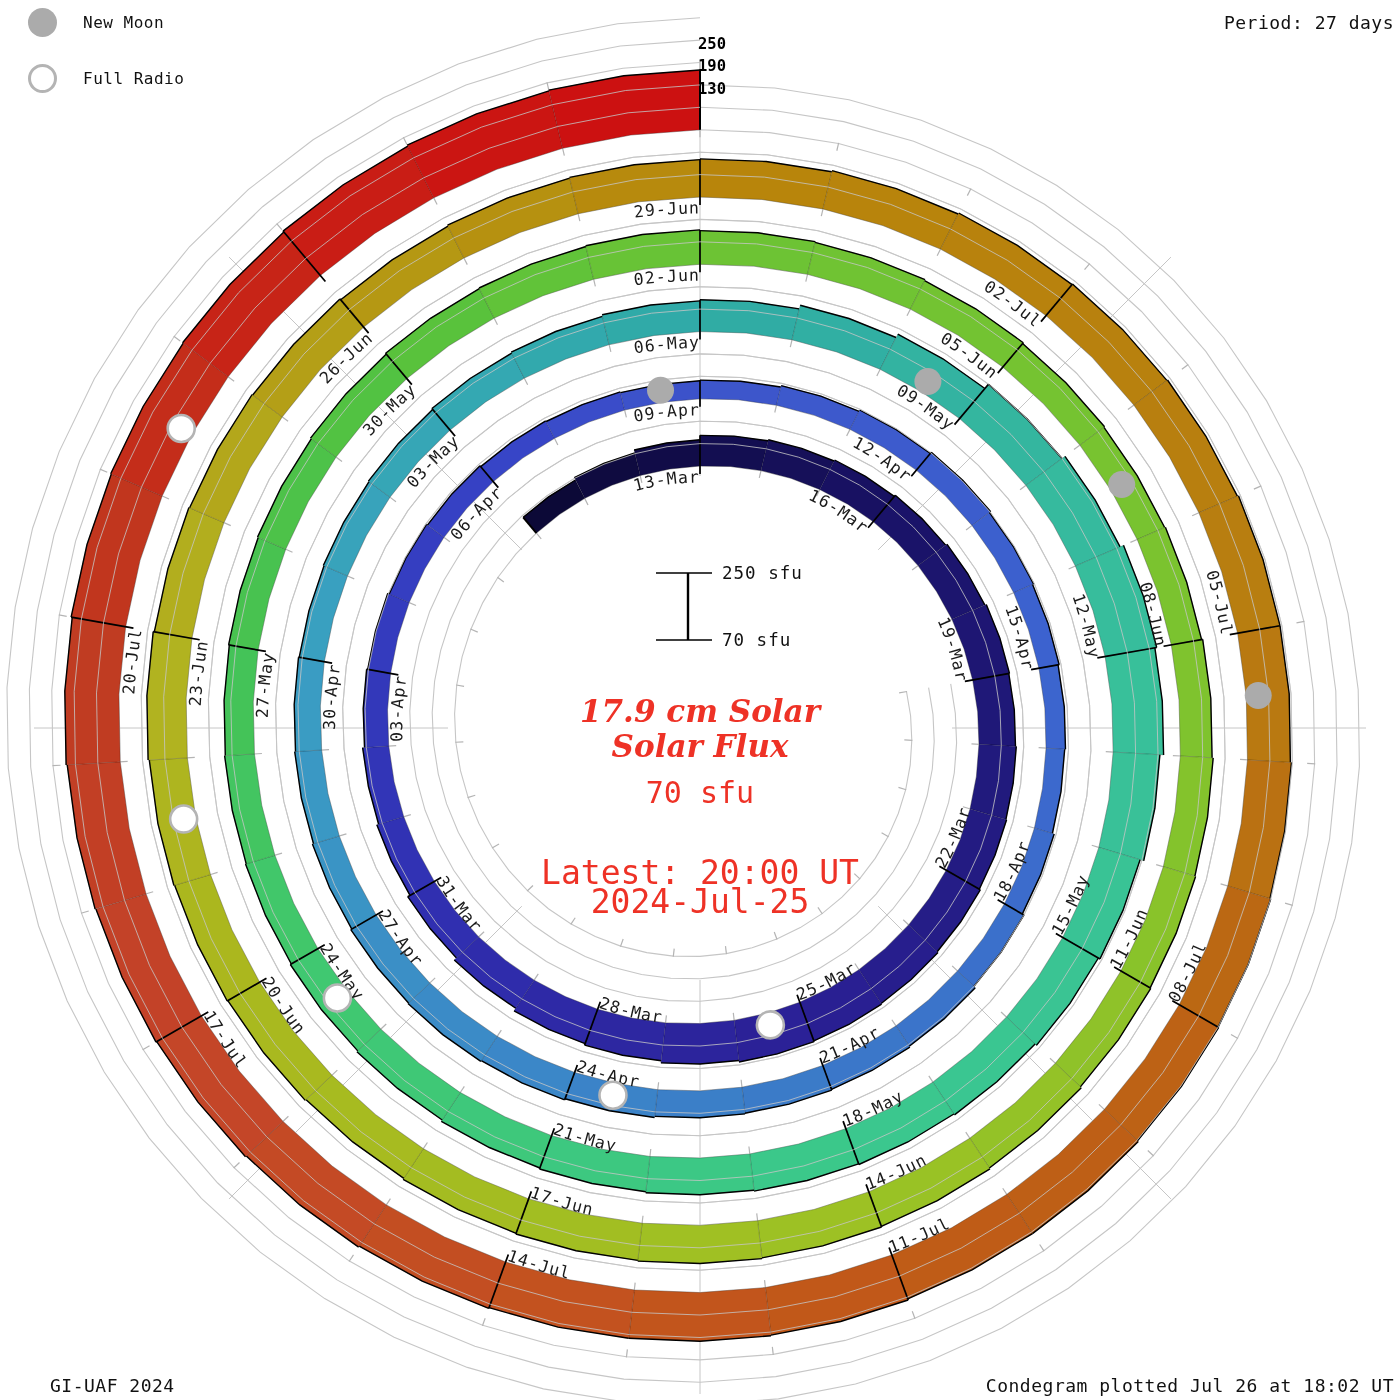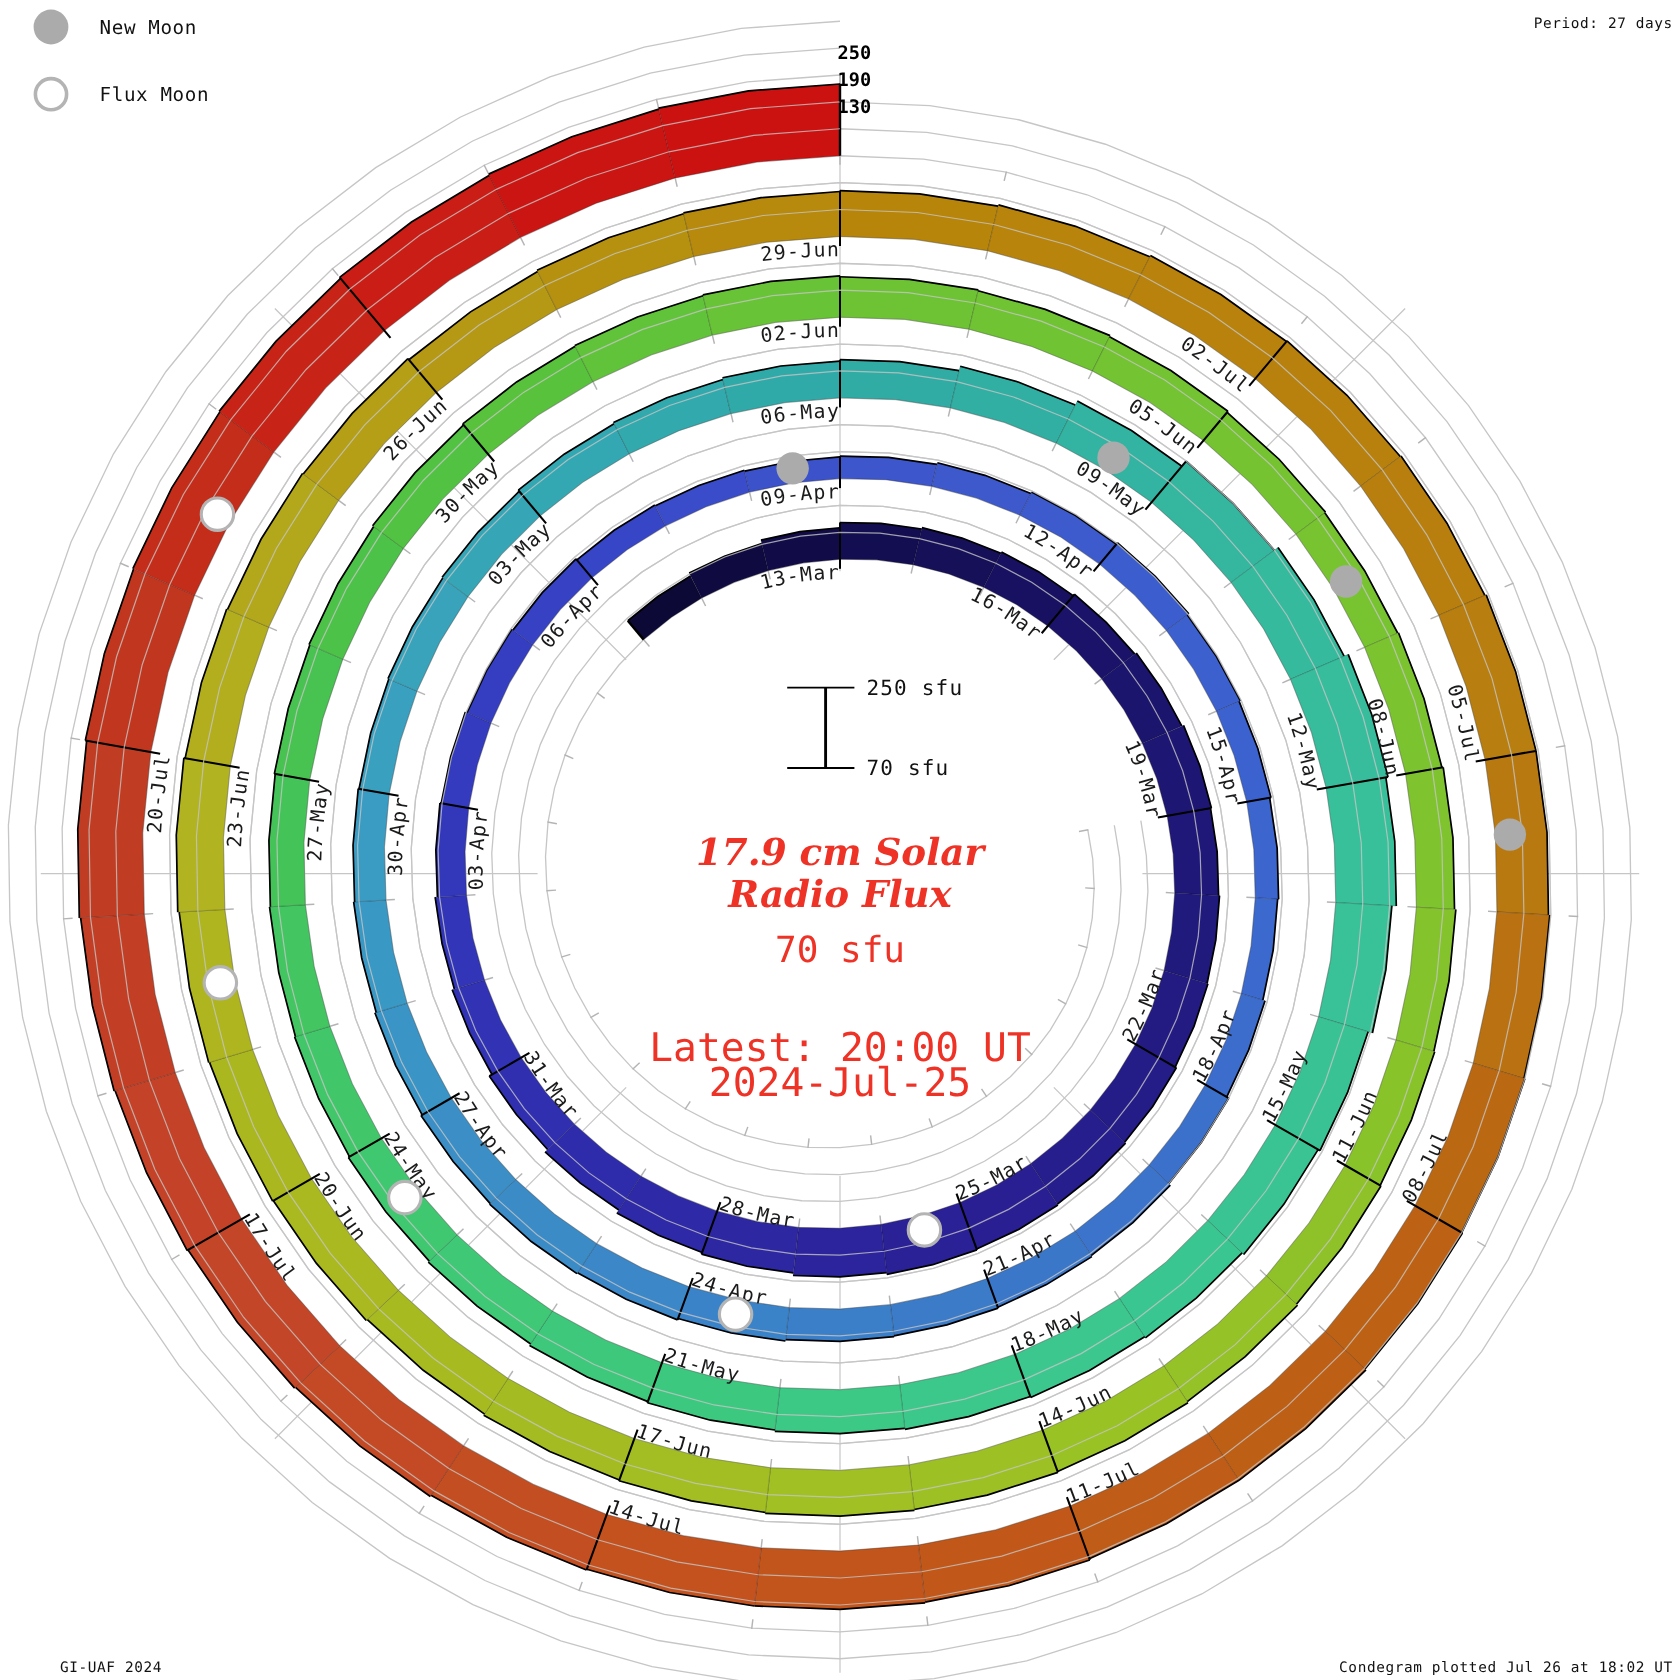--- a/index.html
+++ b/index.html
@@ -1,19 +1,19 @@
 <!DOCTYPE html>
 <html><head>
 <meta charset="utf-8">
 <style>
   html,body{margin:0;padding:0;background:#ffffff;}
   #stage{position:relative;width:1400px;height:1400px;background:#ffffff;overflow:hidden;
          font-family:"DejaVu Sans Mono","Liberation Mono",monospace;}
   #chart-svg{position:absolute;left:0;top:0;}
-  .corner{position:absolute;color:#111;font-size:12px;letter-spacing:0.5px;white-space:pre;}
+  .corner{position:absolute;color:#111;font-size:18px;letter-spacing:0.5px;white-space:pre;}
   #period-label{top:12px;right:6px;text-align:right;}
   #footer-left{left:8px;bottom:4px;margin-left:42px;}
   #footer-right{right:6px;bottom:4px;text-align:right;}
   .legend-row{position:absolute;left:28px;display:flex;align-items:center;gap:26px;}
   #legend-new{top:8px;}
   #legend-full{top:64px;}
   .moon-dot{width:29px;height:29px;border-radius:50%;}
   .moon-new{background:#ababab;}
   .moon-full{background:#fff;border:3px solid #b4b4b4;box-sizing:border-box;}
   .legend-label{color:#111;font-size:16px;letter-spacing:0.5px;}
@@ -677,26 +677,26 @@
         <circle cx="181.21469874129684" cy="428.47916666666663" r="13.5" fill="#fff" stroke="#b4b4b4" stroke-width="2.6"></circle>
       </g>
     </svg>
 
   <div class="legend-row" id="legend-new">
     <div class="moon-dot moon-new"></div>
     <div class="legend-label">New Moon</div>
   </div>
   <div class="legend-row" id="legend-full">
     <div class="moon-dot moon-full"></div>
-    <div class="legend-label">Flux Moon</div>
+    <div class="legend-label">Full Radio</div>
   </div>
 
   <div class="corner" id="period-label">Period: 27 days</div>
   <div class="corner" id="footer-left">GI-UAF 2024</div>
   <div class="corner" id="footer-right">Condegram plotted Jul 26 at 18:02 UT</div>
 
   <div class="center-text" id="flux-title"><span>17.9 cm Solar</span>
-<span>Radio Flux</span></div>
+<span>Solar Flux</span></div>
   <div class="center-text" id="flux-value">70 sfu</div>
   <div class="center-text" id="latest-block"><span>Latest: 20:00 UT</span>
 <span>2024-Jul-25</span></div>
 
 </div>
 
 </body></html>

